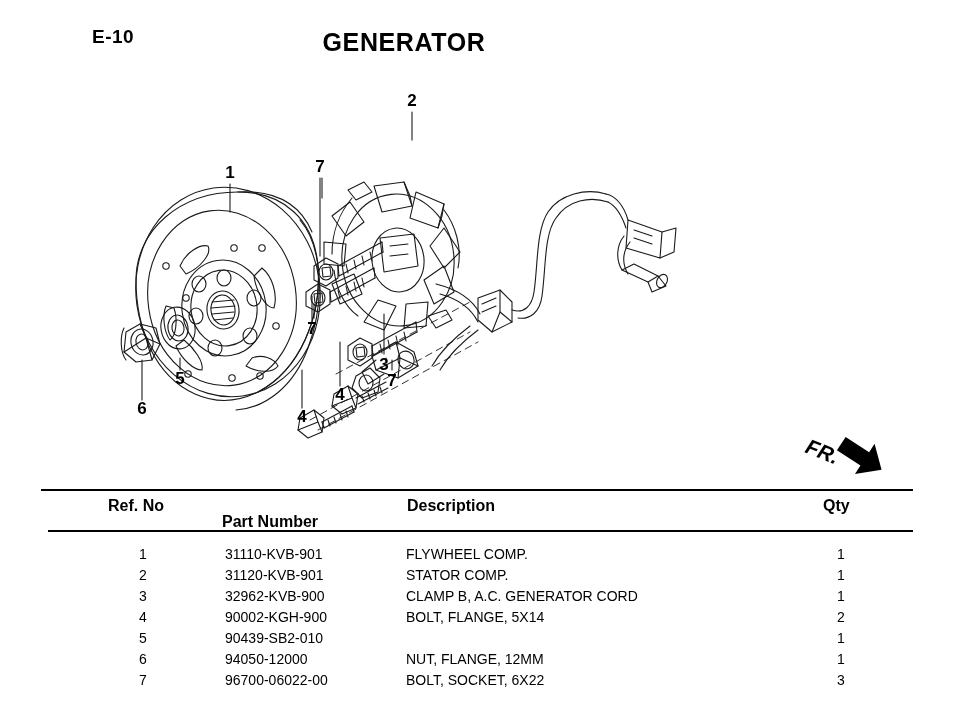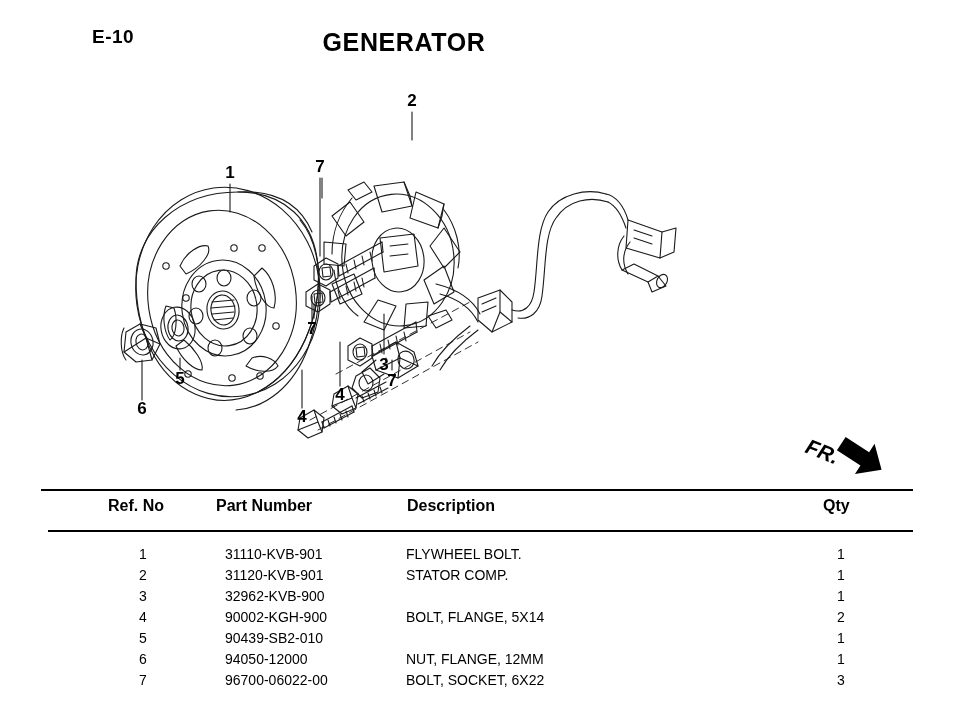--- a/index.html
+++ b/index.html
@@ -86,21 +86,21 @@
     height: 2px;
   }
   .hdr {
     position: absolute;
     top: 12px;
     font-size: 16px;
     font-weight: bold;
     white-space: nowrap;
   }
   #hdr-ref   { left: 108px; }
-  #hdr-part  { left: 216px; }
+  #hdr-part  { left: 222px; margin-top: 16px; }
   #hdr-desc  { left: 407px; }
   #hdr-qty   { left: 823px; }
 
   .row {
     position: absolute;
     left: 0;
     width: 968px;
     height: 18px;
     font-size: 14px;
   }
@@ -363,32 +363,33 @@
   <div class="rule" id="rule-mid"></div>
 
   <div class="hdr" id="hdr-ref">Ref. No</div>
   <div class="hdr" id="hdr-part">Part Number</div>
   <div class="hdr" id="hdr-desc">Description</div>
   <div class="hdr" id="hdr-qty">Qty</div>
 
   <div class="row" style="top:60px;">
     <div class="cell c-ref">1</div>
     <div class="cell c-part">31110-KVB-901</div>
-    <div class="cell c-desc">FLYWHEEL BOLT.</div>
+    <div class="cell c-desc">FLYWHEEL COMP.</div>
     <div class="cell c-qty">1</div>
   </div>
   <div class="row" style="top:81px;">
     <div class="cell c-ref">2</div>
     <div class="cell c-part">31120-KVB-901</div>
     <div class="cell c-desc">STATOR COMP.</div>
     <div class="cell c-qty">1</div>
   </div>
   <div class="row" style="top:102px;">
     <div class="cell c-ref">3</div>
     <div class="cell c-part">32962-KVB-900</div>
+    <div class="cell c-desc">CLAMP B, A.C. GENERATOR CORD</div>
     <div class="cell c-qty">1</div>
   </div>
   <div class="row" style="top:123px;">
     <div class="cell c-ref">4</div>
     <div class="cell c-part">90002-KGH-900</div>
     <div class="cell c-desc">BOLT, FLANGE, 5X14</div>
     <div class="cell c-qty">2</div>
   </div>
   <div class="row" style="top:144px;">
     <div class="cell c-ref">5</div>

